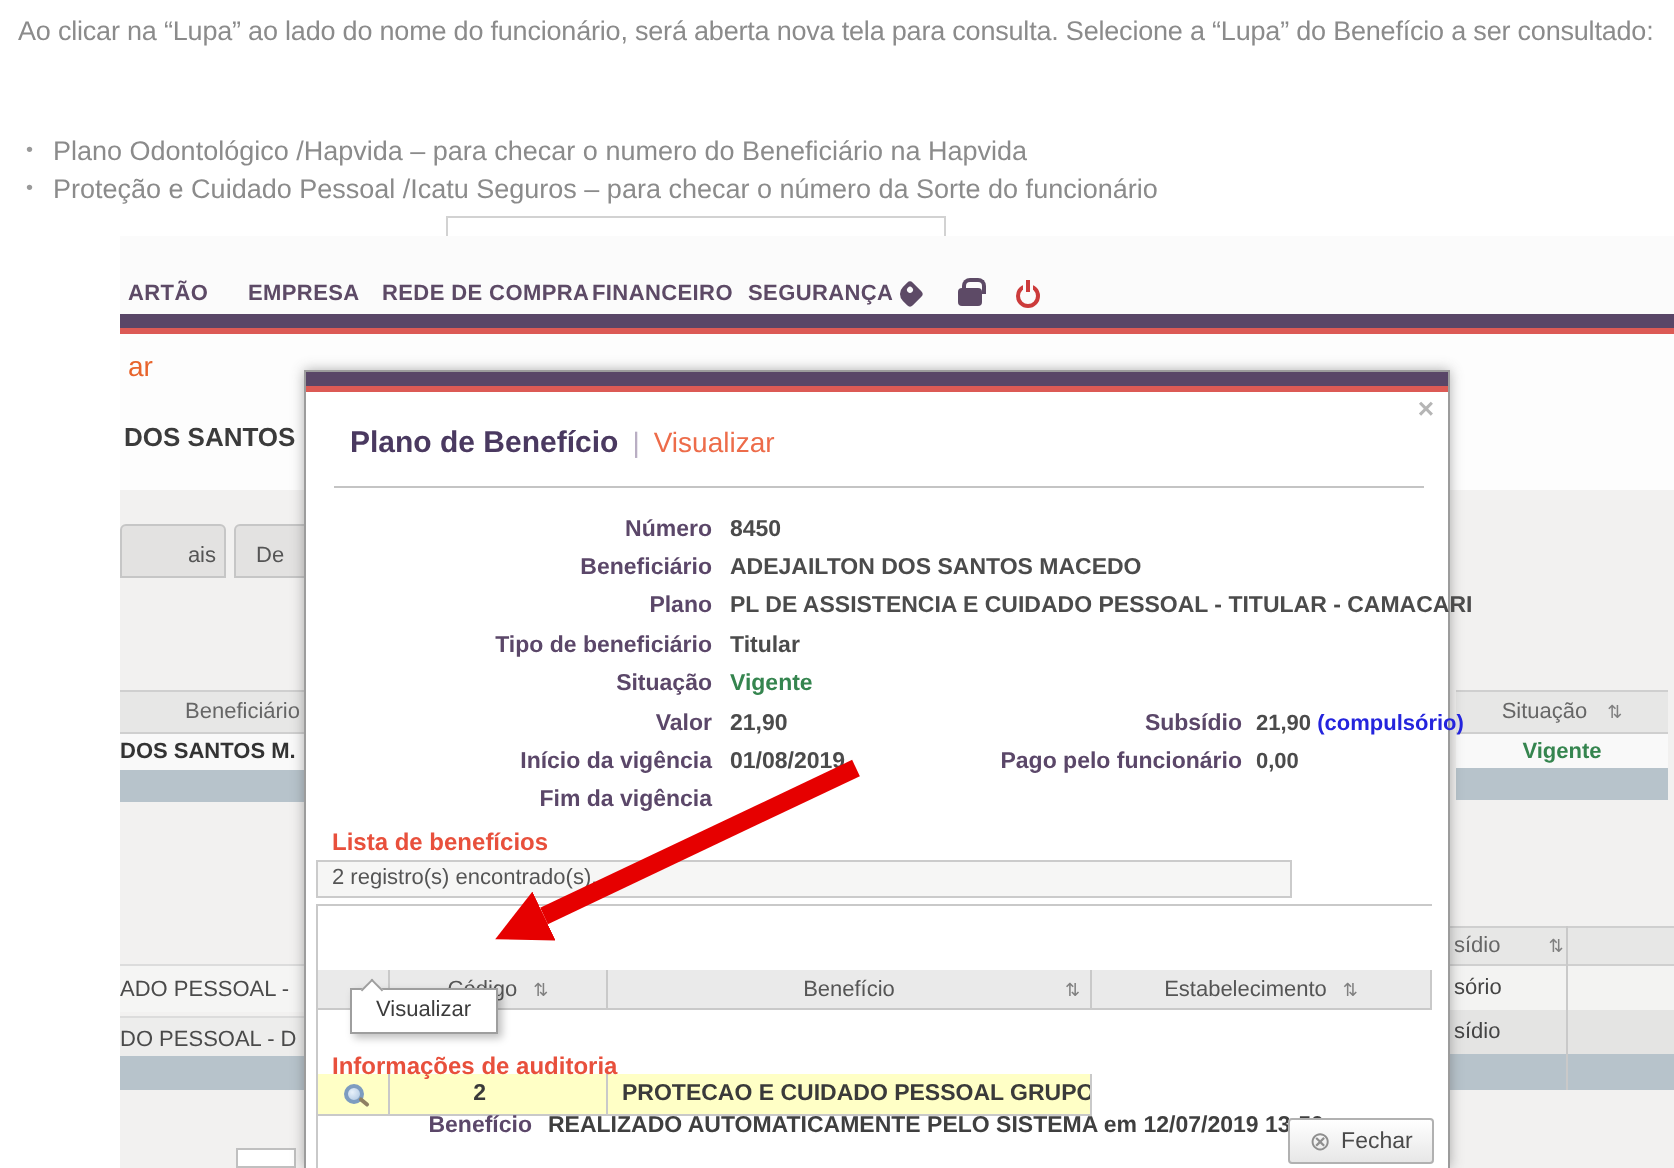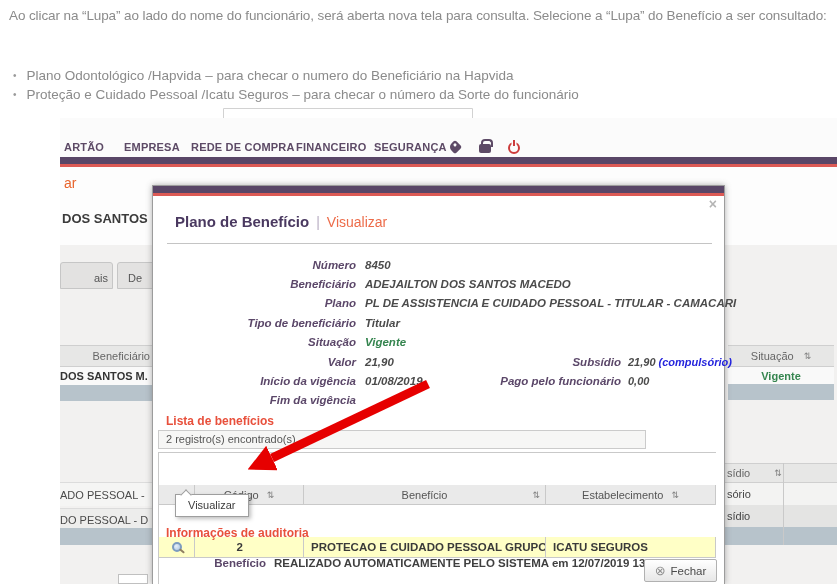--- a/index.html
+++ b/index.html
@@ -52,21 +52,21 @@
   
   .modal { position:absolute; left:92px; top:67px; width:573px; height:399px; background:#fff; border:1px solid #9c9c9c; border-bottom:none; box-shadow:0 0 6px rgba(80,80,80,.45); z-index:2; }
   .m-purple { height:7px; background:#594667; }
   .m-red { height:3px; background:#dc5a55; }
   .m-close { position:absolute; top:11px; right:7px; font-size:14px; color:#b5b5b5; font-weight:bold; line-height:1; }
   .m-titlebar { position:absolute; left:22px; top:27px; font-size:15px; white-space:nowrap; }
   .m-title { font-weight:bold; color:#4a3960; }
   .m-sep { color:#b9aec3; padding:0 7px; font-size:14px; }
   .m-sub { color:#ed6c4a; font-size:14px; }
   .m-hr { position:absolute; left:14px; right:12px; top:57px; border-top:1px solid #c4c4c4; }
-  .m-fields { position:absolute; left:0; top:69px; width:545px;font-style:italic; }
+  .m-fields { position:absolute; left:0; top:69px; width:545px; }
   .frow { position:relative; height:19.4px; display:flex; align-items:center; font-size:11.5px; }
   .fl { width:212px; text-align:right; padding-right:9px; color:#5b4769; font-weight:bold; flex:none; }
   .fv { color:#4b4b4b; font-weight:bold; white-space:nowrap; }
   .green { color:#35854f !important; }
   .rl { position:absolute; left:300px; width:168px; text-align:right; color:#5b4769; font-weight:bold; }
   .rv { position:absolute; left:475px; color:#4b4b4b; font-weight:bold; white-space:nowrap; font-size:11px; }
   .note { color:#2424dd; }
   .m-section-title { position:absolute; left:13px; font-size:12px; font-weight:bold; color:#e8503c; }
   .m-records { position:absolute; left:5px; top:244px; width:488px; height:19px; background:#f6f6f5; border:1px solid #cbcbcb; font-size:11px; color:#555; line-height:17px; padding-left:7px; }
   .m-table { position:absolute; left:5px; top:266px; width:558px; border-top:1px solid #c9c9c9; border-left:1px solid #c9c9c9; }
@@ -223,21 +223,20 @@
             <span>Estabelecimento</span>
             <span class="sort">⇅</span>
           </div>
         </div>
         <div class="trow row-hl">
           <div class="tcell td c-icon">
               <span class="mag-icon"></span>
             </div>
           <div class="tcell td c-num">2</div>
           <div class="tcell td c-ben">PROTECAO E CUIDADO PESSOAL GRUPO 1 MOD A</div>
-          <div class="tcell td c-est">ICATU SEGUROS</div>
         </div>
         <div class="trow row-alt">
           <div class="tcell td c-icon">
               <span class="mag-icon"></span>
             </div>
           <div class="tcell td c-num">1</div>
           <div class="tcell td c-ben">PLANO ODONTOLOGICO</div>
           <div class="tcell td c-est">HAPVIDA</div>
         </div>
       </div>

